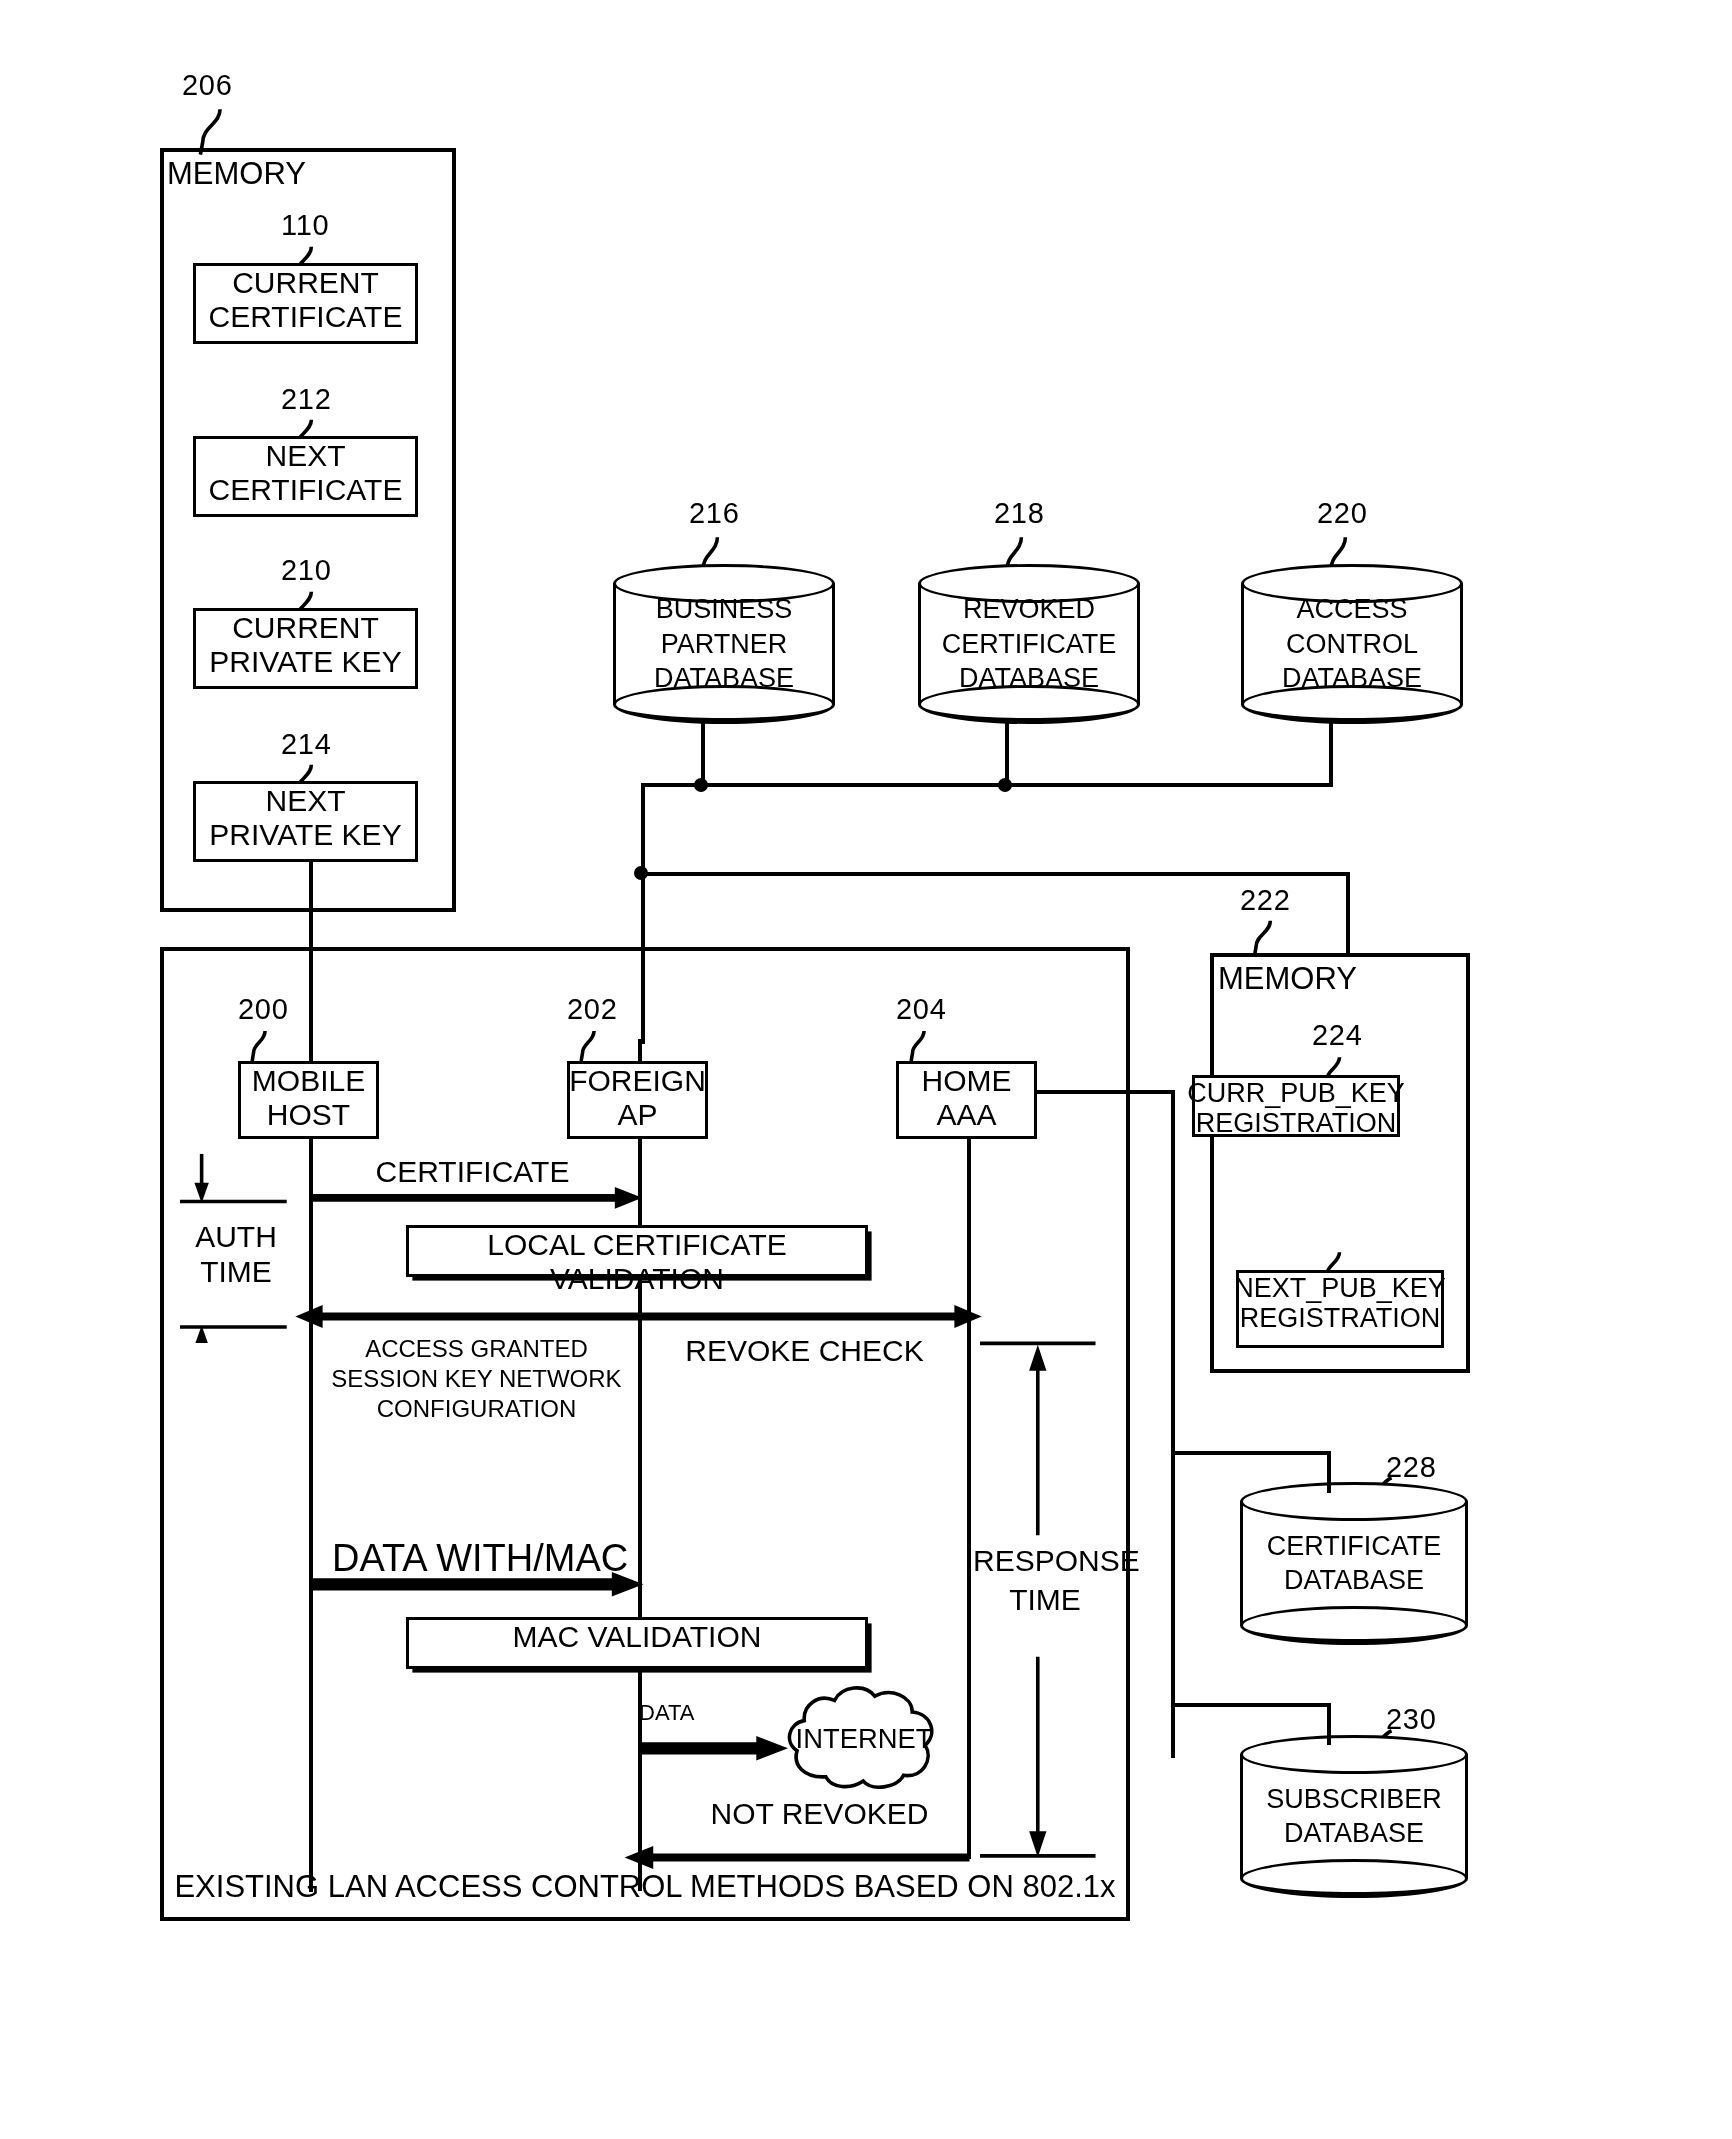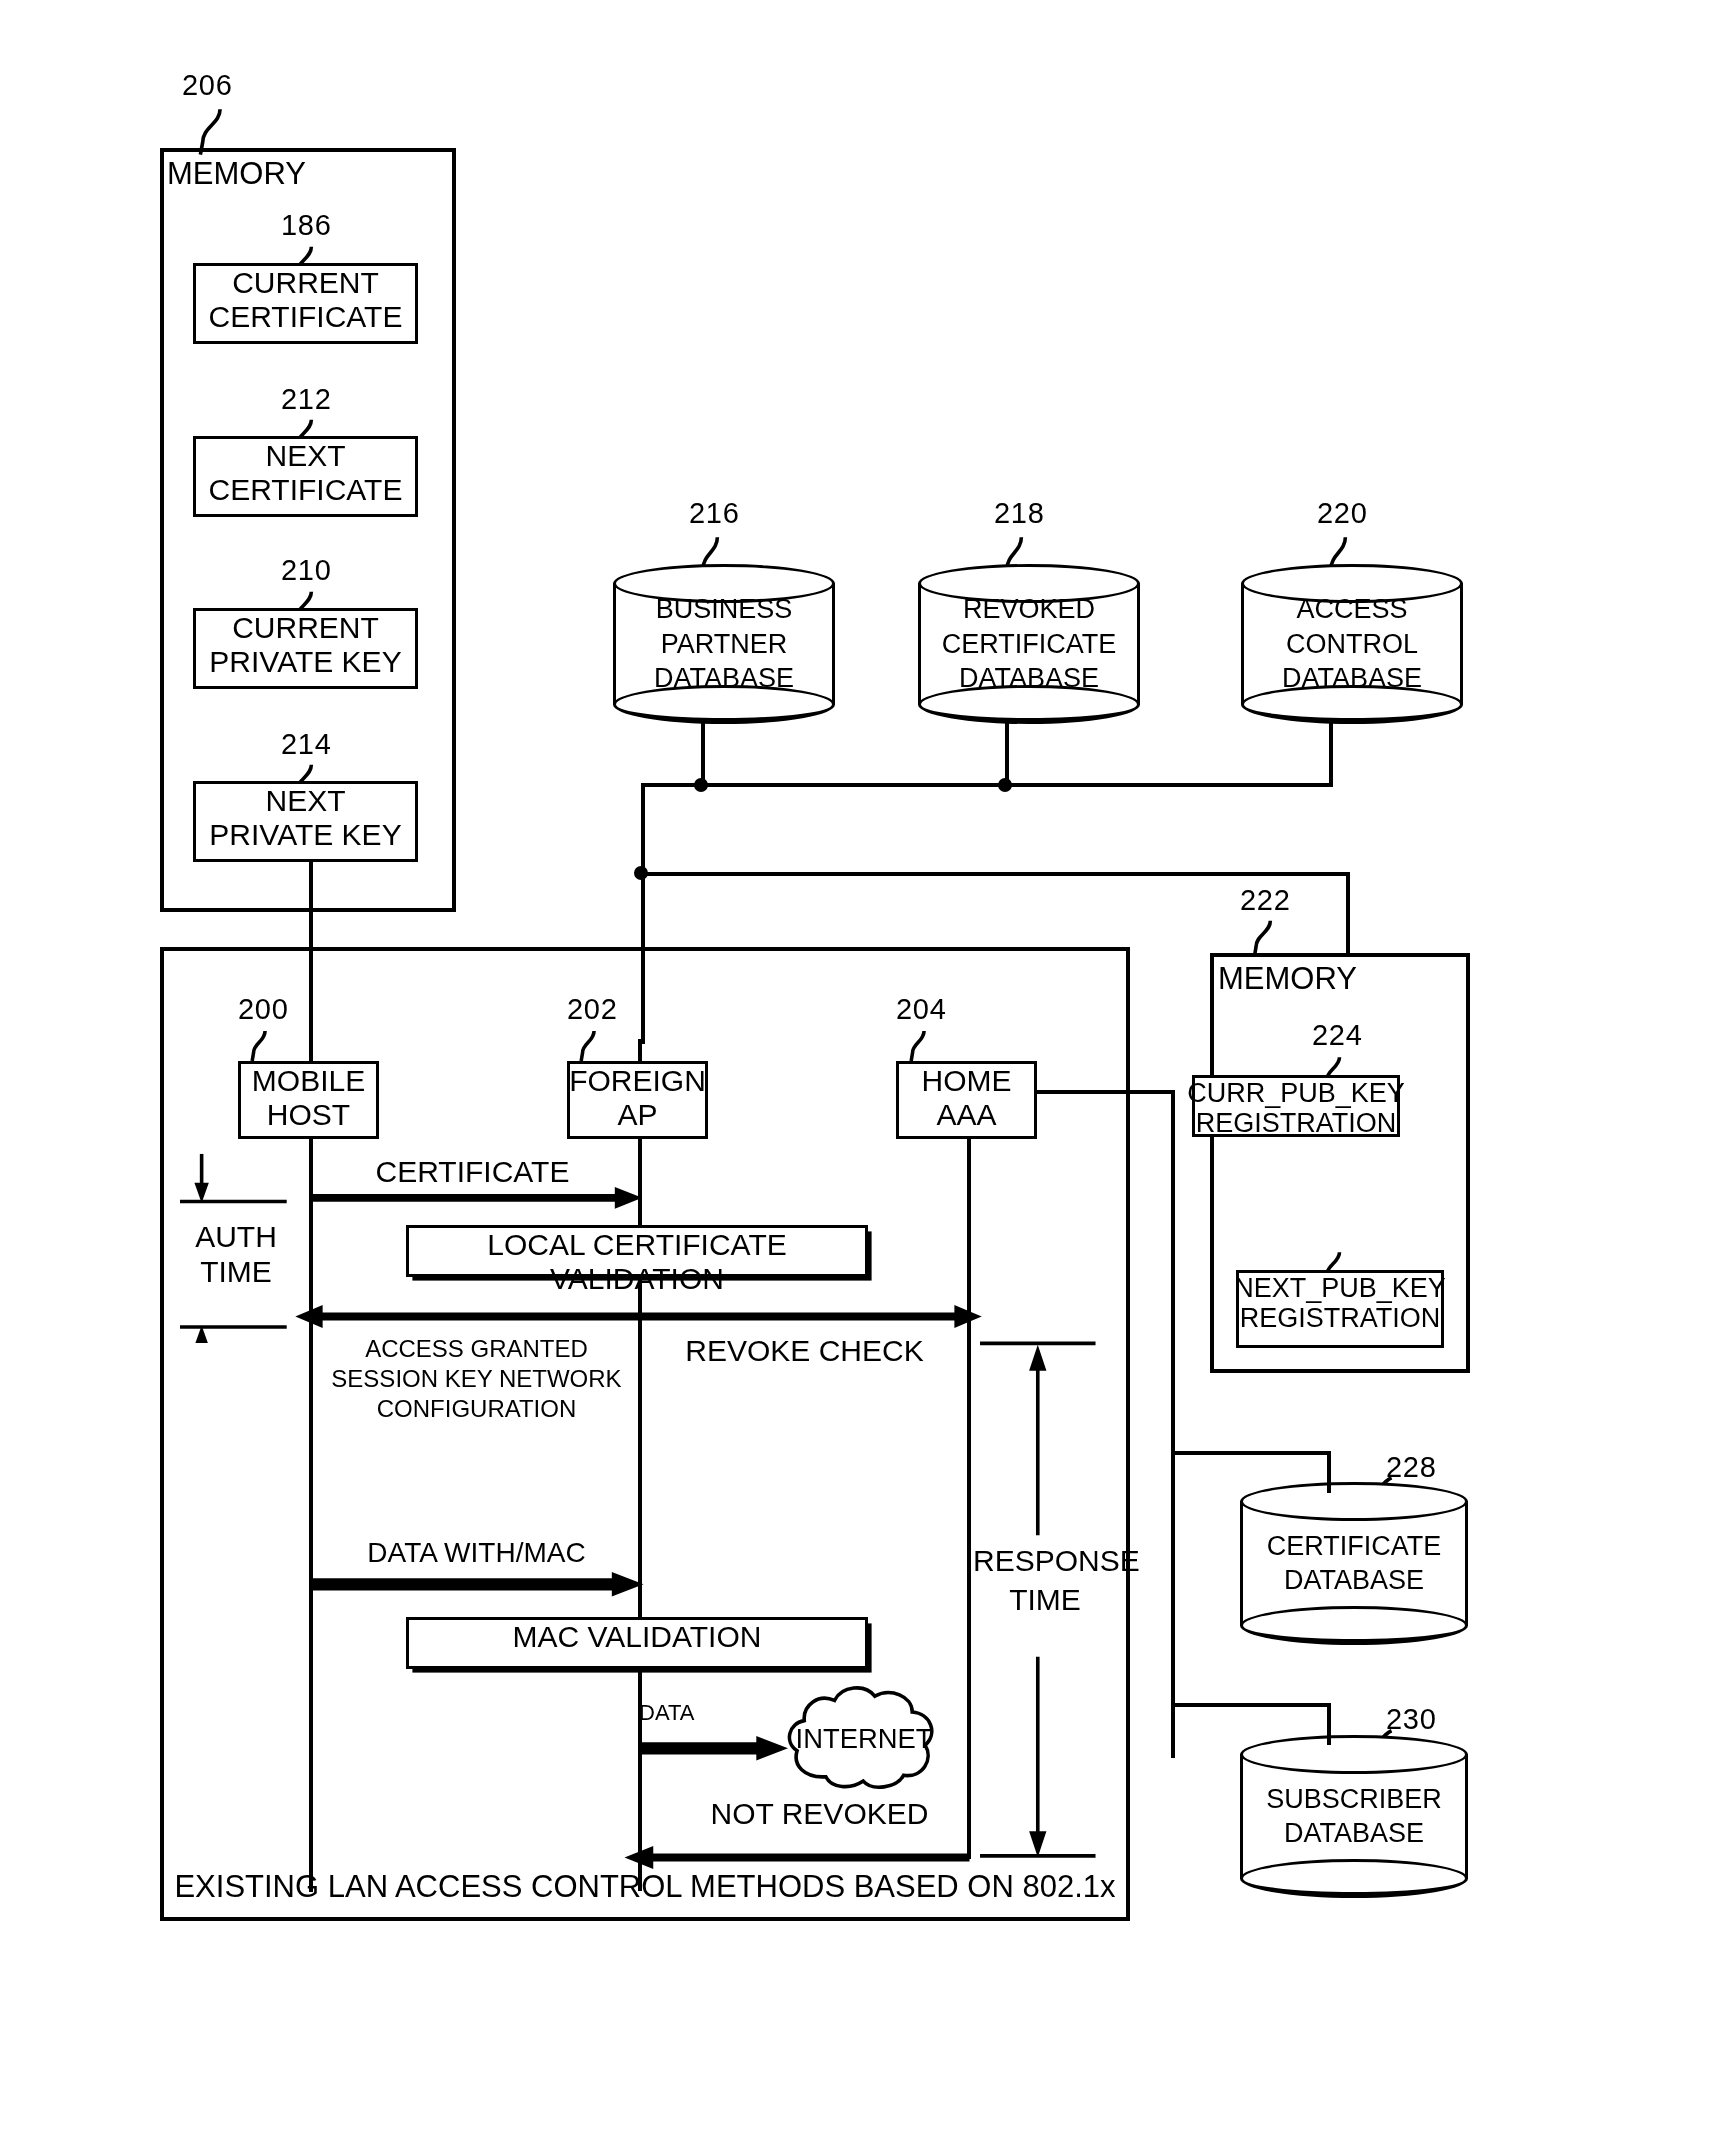--- a/index.html
+++ b/index.html
@@ -42,21 +42,21 @@
 <div id="page">
 
   <div class="ref" style="left:182px;top:69px;">206</div>
   <svg class="lead" style="left:188px;top:105px;width:51px;height:51px;" viewBox="0 0 70 70" width="51" height="51">
     <path d="M44 6 C44 26, 20 30, 20 52 L17 68" stroke="#000" stroke-width="5" fill="none"></path>
   </svg>
 
   <div class="outerbox" style="left:160px;top:148px;width:296px;height:764px;"></div>
   <div class="txt" style="left:167px;top:156px;width:188px;text-align:left;font-size:31px;">MEMORY</div>
 
-  <div class="ref" style="left:281px;top:209px;">186</div>
+  <div class="ref" style="left:281px;top:209px;">110</div>
   <svg class="lead" style="left:287px;top:244px;width:43px;height:40px;" viewBox="0 0 60 56" width="43" height="40">
     <path d="M34 4 C34 20, 14 24, 14 40 L12 52" stroke="#000" stroke-width="5" fill="none"></path>
   </svg>
   <div class="box" style="left:193px;top:263px;width:225px;height:81px;">
     <span class="lbl-md" style="white-space:pre;">CURRENT
 CERTIFICATE</span>
   </div>
 
   <div class="ref" style="left:281px;top:383px;">212</div>
   <svg class="lead" style="left:287px;top:417px;width:43px;height:40px;" viewBox="0 0 60 56" width="43" height="40">
@@ -251,21 +251,21 @@
   <svg style="position:absolute;left:294px;top:1305px;width:689px;height:23px;" viewBox="0 0 955 32" width="689" height="23">
     <line x1="22" y1="16" x2="930" y2="16" stroke="#000" stroke-width="11"></line>
     <polygon points="0,16 38,0 38,32" fill="#000"></polygon>
     <polygon points="955,16 917,0 917,32" fill="#000"></polygon>
   </svg>
   <div class="txt" style="left:314px;top:1334px;width:325px;font-size:24px;line-height:1.25;">ACCESS GRANTED
 SESSION KEY NETWORK
 CONFIGURATION</div>
   <div class="txt" style="left:653px;top:1334px;width:303px;font-size:30px;">REVOKE CHECK</div>
 
-  <div class="txt" style="left:332px;top:1537px;width:289px;font-size:28px;">DATA WITH/MAC</div>
+  <div class="txt" style="left:332px;top:1537px;width:289px;font-size:38px;">DATA WITH/MAC</div>
   <svg style="position:absolute;left:309px;top:1572px;width:339px;height:24.5px;" viewBox="0 0 470 34" width="339" height="24.5">
     <line x1="0" y1="17" x2="436" y2="17" stroke="#000" stroke-width="17"></line>
     <polygon points="464,17 420,0 420,34" fill="#000"></polygon>
   </svg>
 
   <div class="box" style="left:406px;top:1617px;width:462px;height:52px;border-width:3.6px;box-shadow:5px 5px 0 -1.4px #000;">
     <span class="lbl-md">MAC VALIDATION</span>
   </div>
 
   <div class="txt" style="left:639px;top:1700px;width:144px;font-size:22px;text-align:left;">DATA</div>

